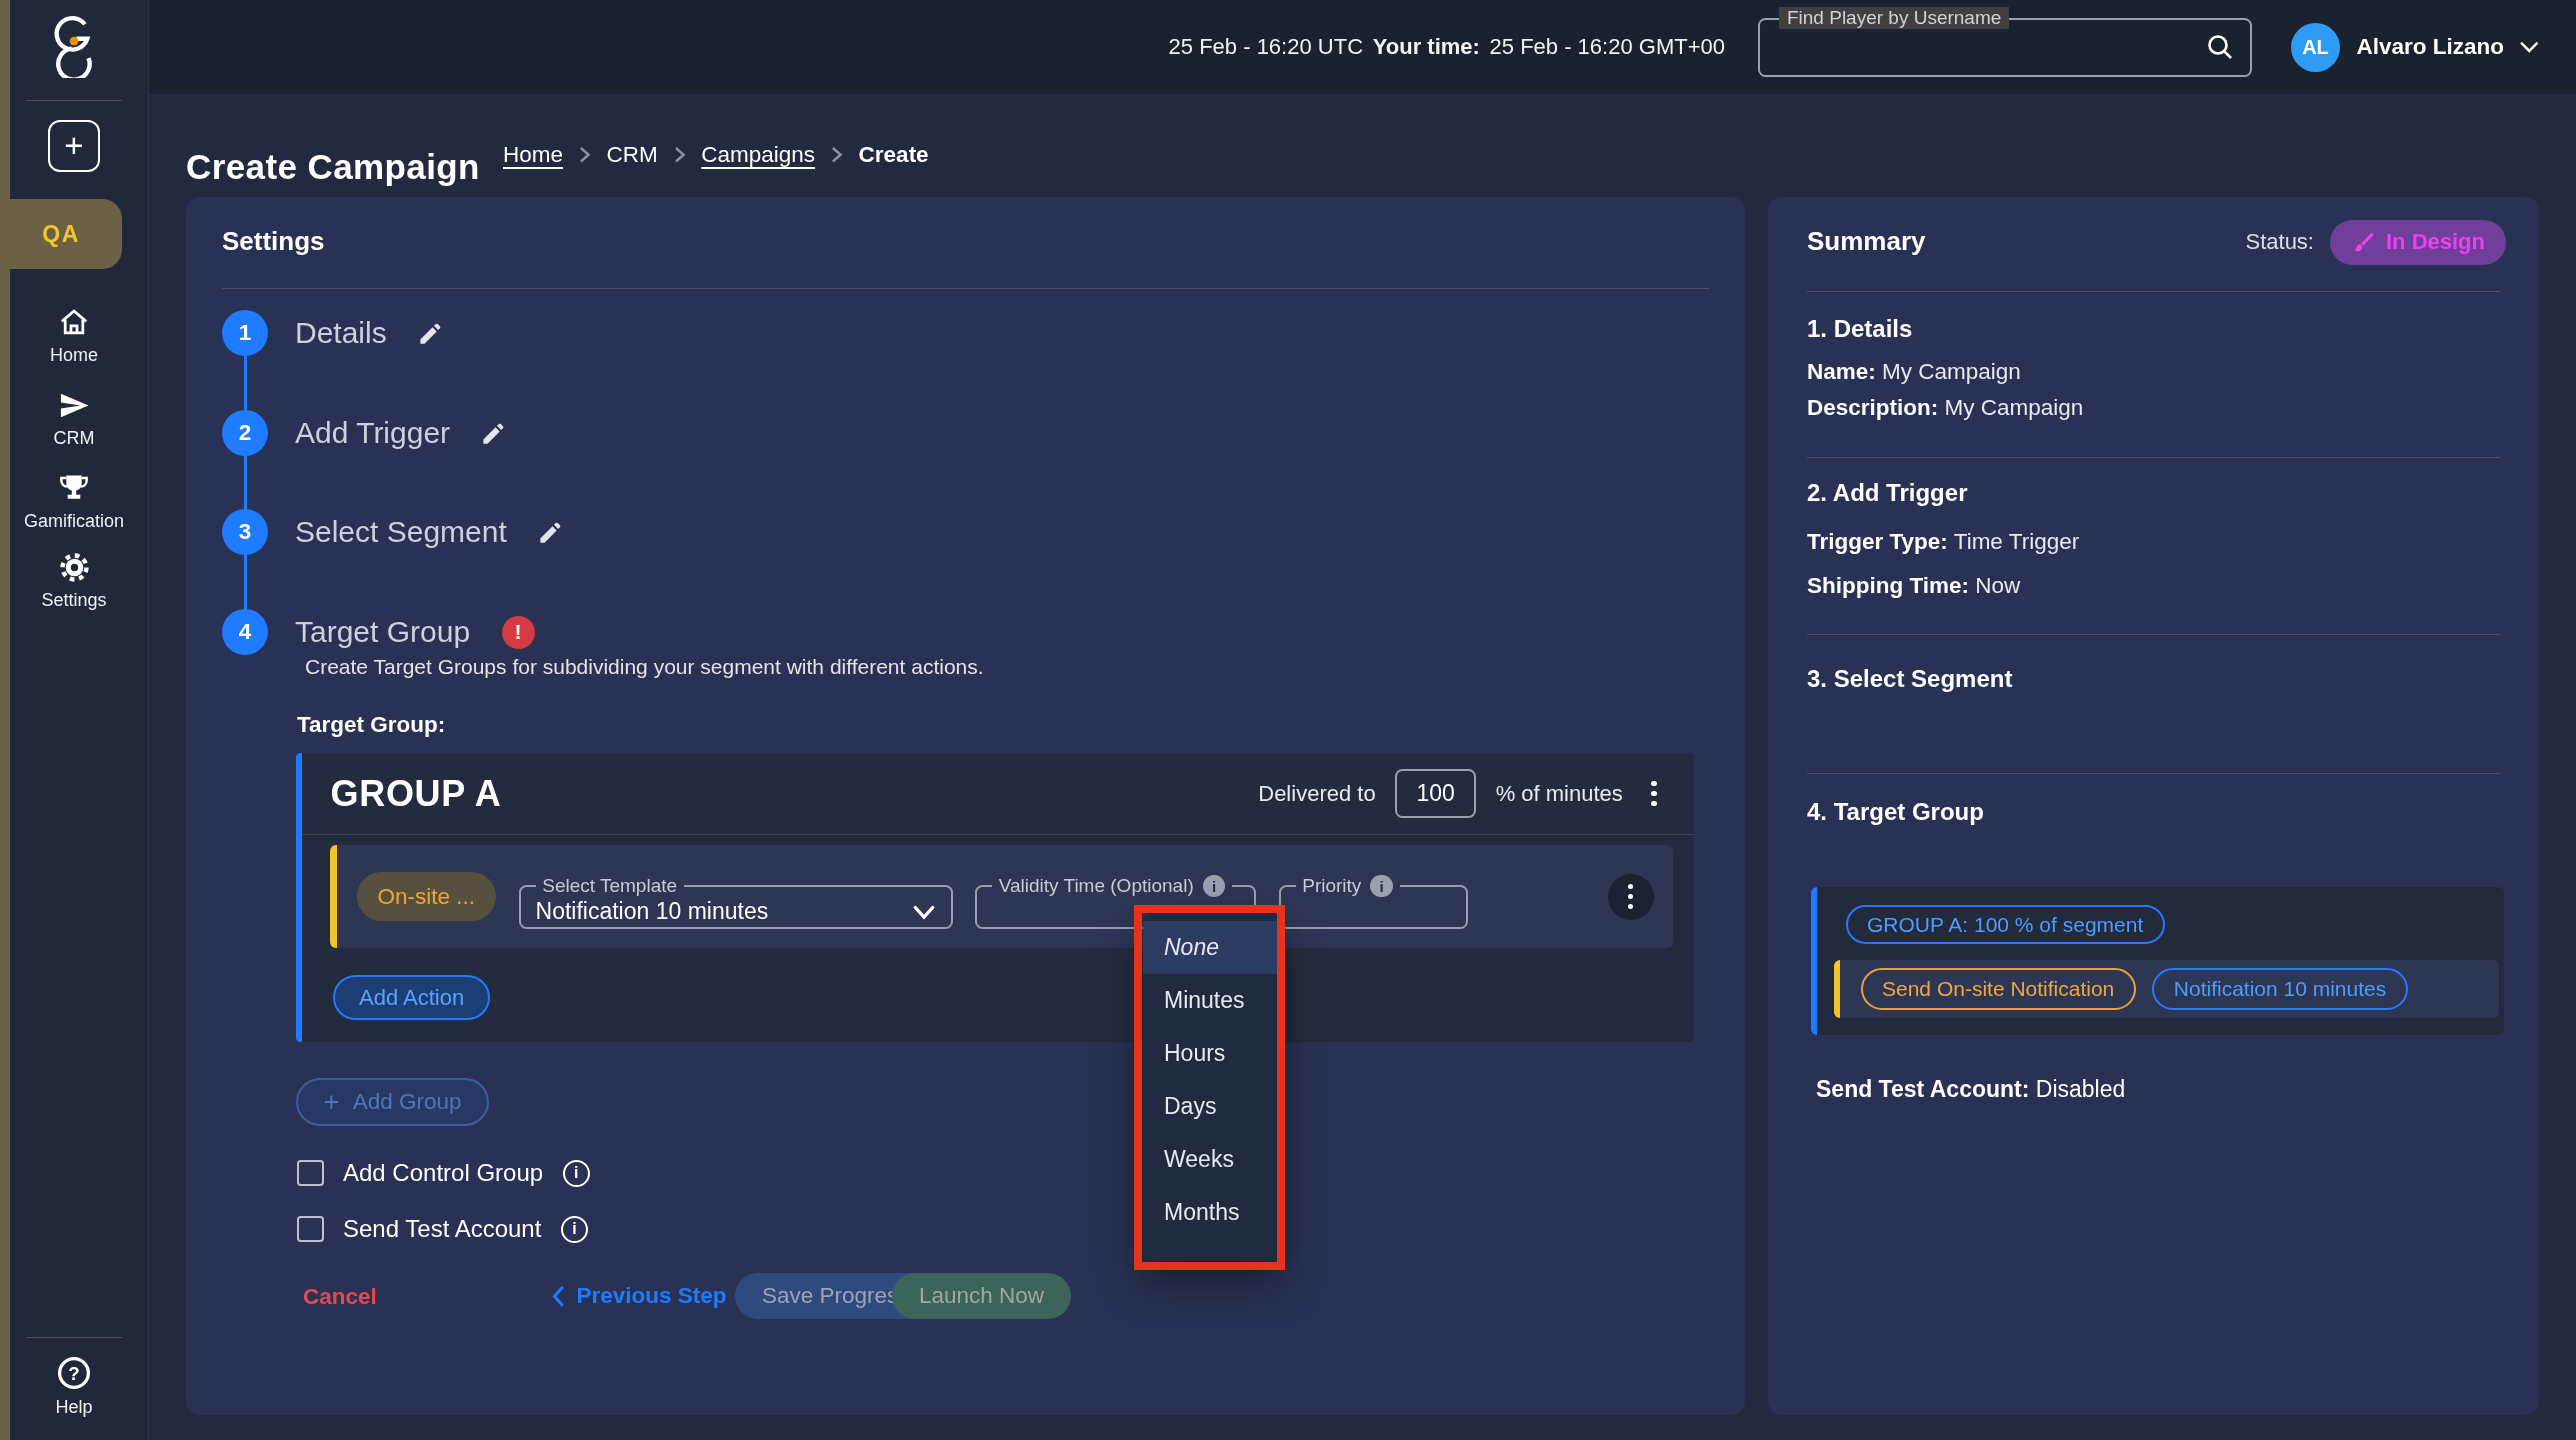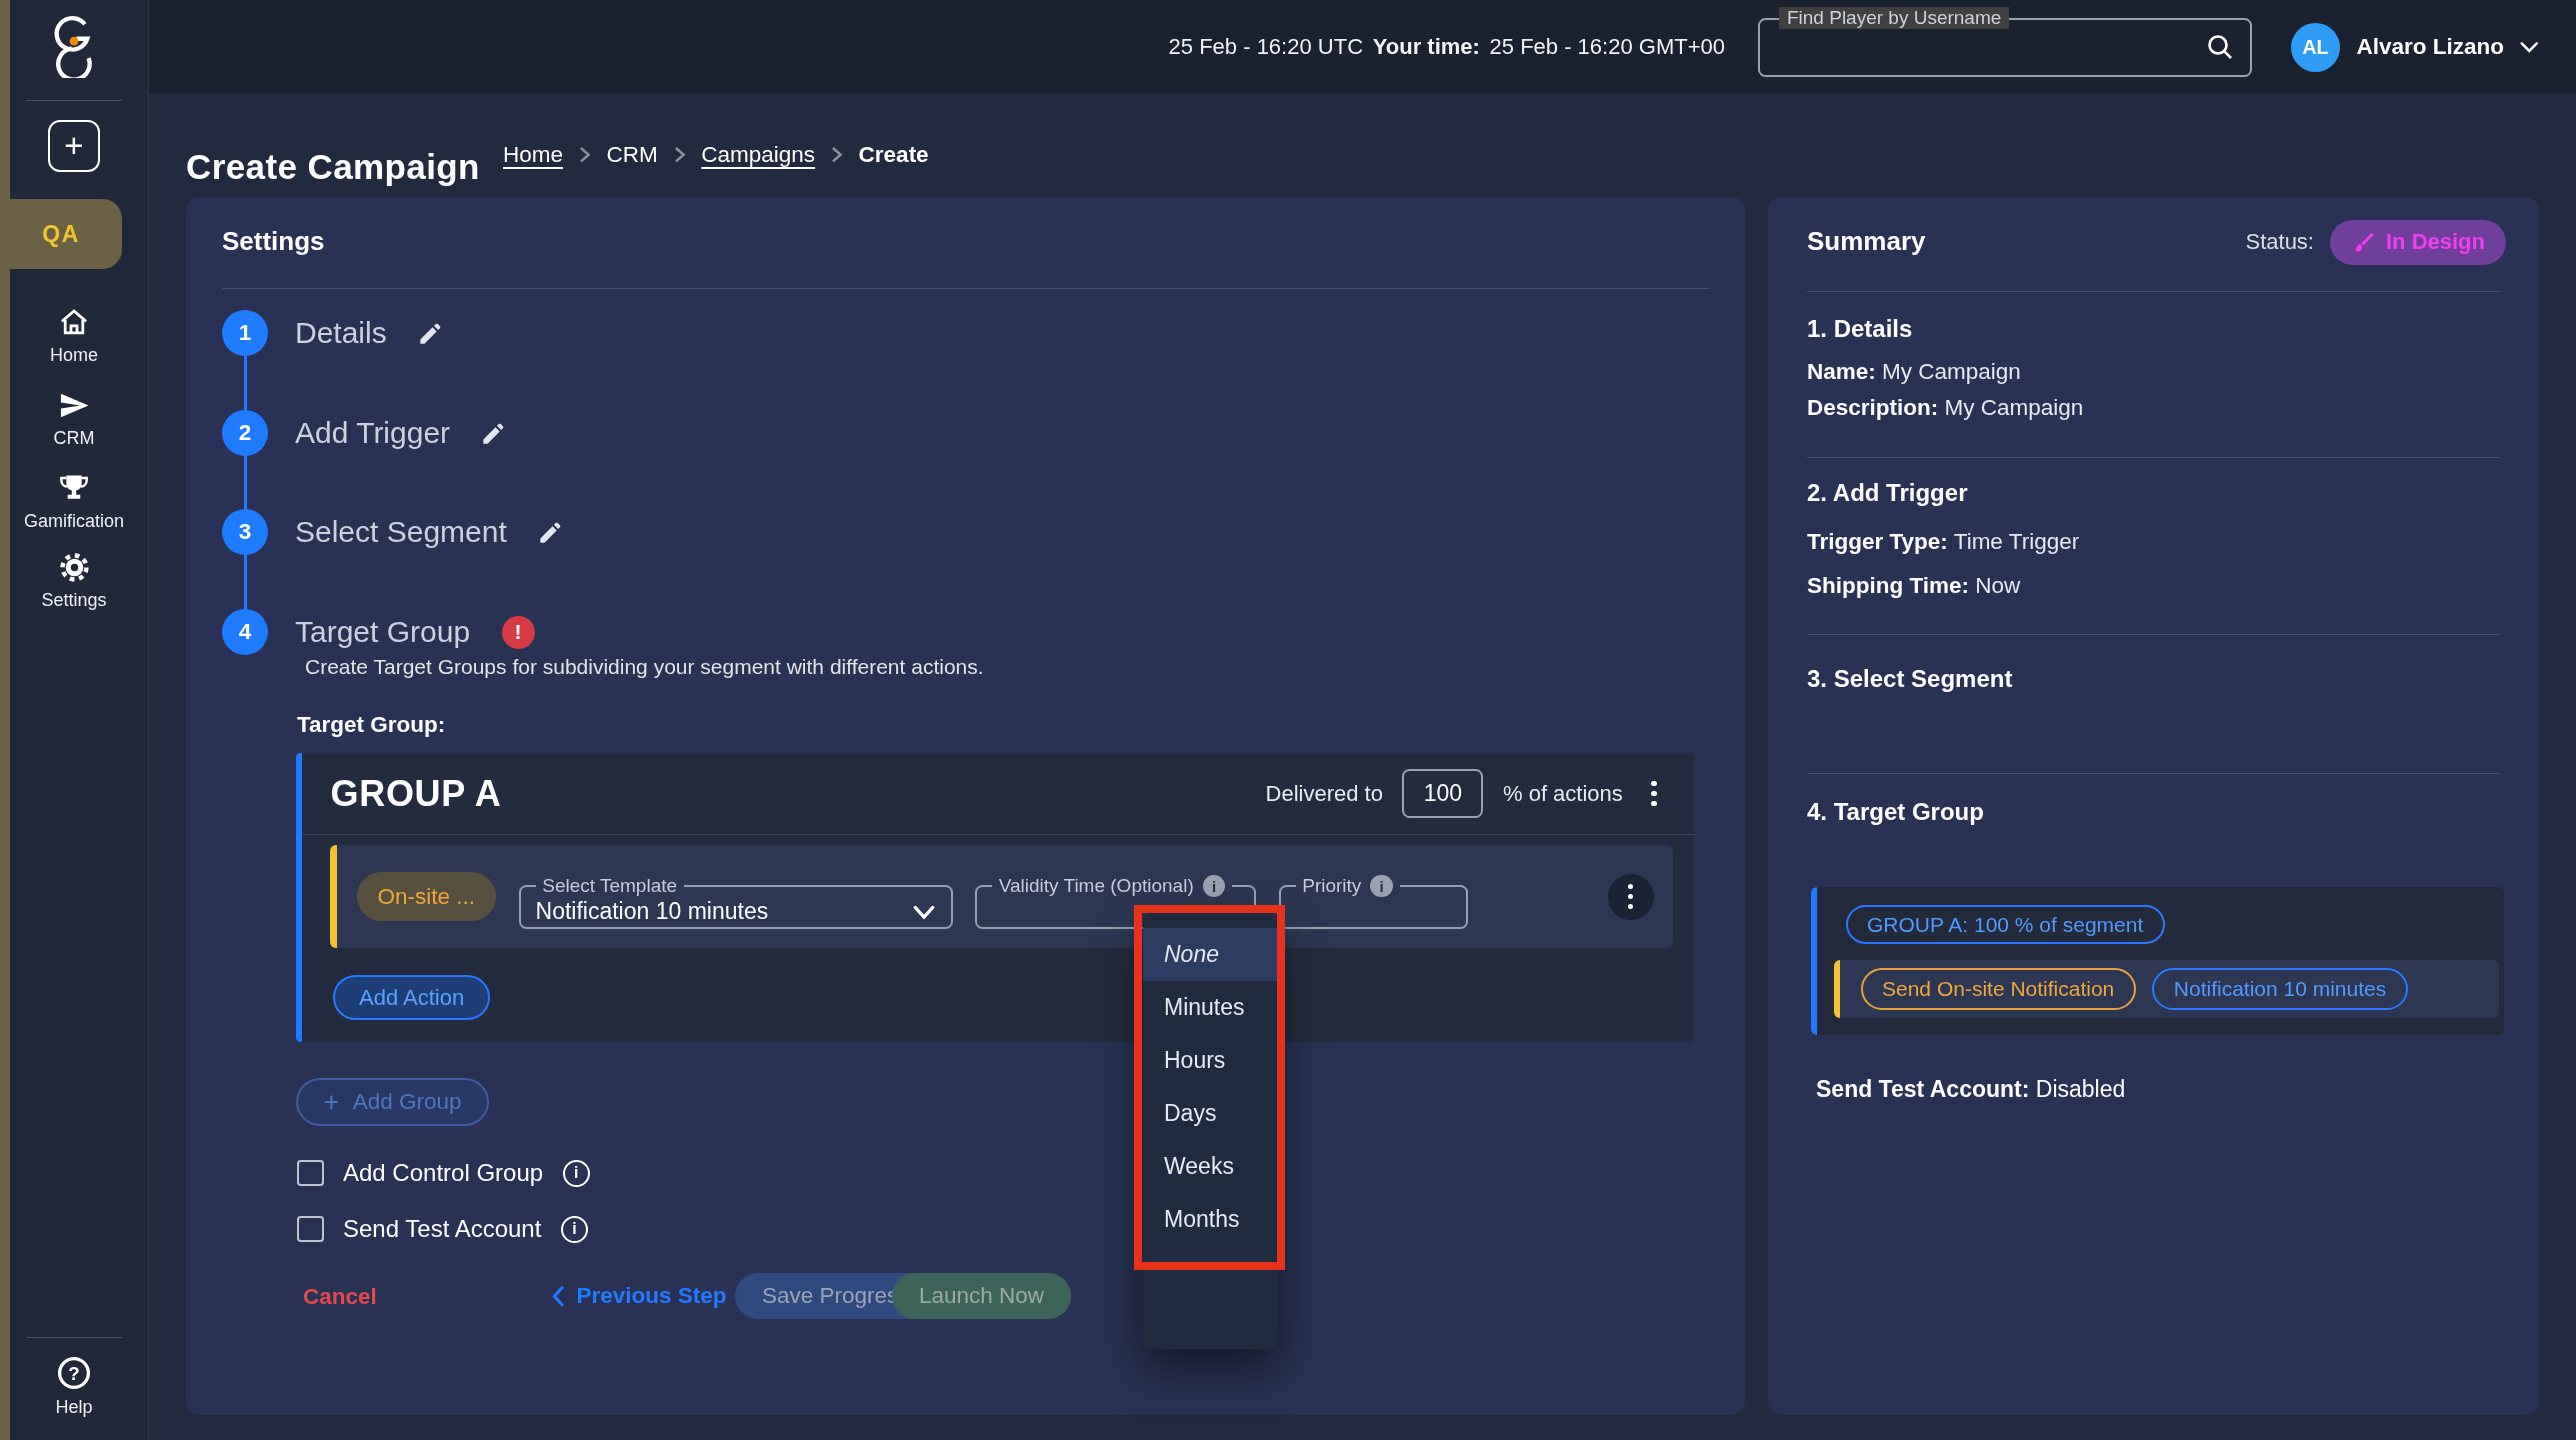--- a/index.html
+++ b/index.html
@@ -117,21 +117,21 @@
   .seg-link{font-weight:bold;color:#fff;text-decoration:underline;text-underline-offset:4.5px;cursor:pointer}
 
   .sum-card{position:absolute;left:43px;top:690px;width:693px;height:148px;background:#222a3c;border-left:6.7px solid #1f7bff;border-radius:6px;box-sizing:border-box}
   .sum-chip-group{position:absolute;left:28.5px;top:18px;height:39px;padding:0 19.5px;border:2.2px solid #2979ff;border-radius:748px;color:#4f9cff;font-size:21px;display:inline-flex;align-items:center;box-sizing:border-box;cursor:pointer}
   .sum-action-strip{position:absolute;left:16.5px;top:73px;width:665px;height:58px;background:#2d3653;border-left:6.7px solid #f2c230;border-radius:6px;display:flex;align-items:center;gap:16.5px;padding-left:21px;box-sizing:border-box}
   .chip-orange{height:42px;padding:0 19.5px;border:2.2px solid #e8a33d;border-radius:748px;color:#f1a73e;font-size:21px;display:inline-flex;align-items:center;box-sizing:border-box;cursor:pointer}
   .chip-blue{height:42px;padding:0 19.5px;border:2.2px solid #2979ff;border-radius:748px;color:#4f9cff;font-size:21px;display:inline-flex;align-items:center;box-sizing:border-box;cursor:pointer}
   .sum-sendtest{position:absolute;left:48px;top:879px;font-size:23px}
 
   
-  .vt-menu{position:absolute;left:1143px;top:913px;width:135px;height:436px;background:#212b40;border-radius:7.5px;z-index:55;box-shadow:0 18px 45px rgba(0,0,0,.55);padding-top:15px;box-sizing:border-box;overflow:hidden}
+  .vt-menu{position:absolute;left:1143px;top:913px;width:135px;height:348px;background:#212b40;border-radius:7.5px;z-index:55;box-shadow:0 18px 45px rgba(0,0,0,.55);padding-top:8px;box-sizing:border-box;overflow:hidden}
   .vt-item{height:53px;line-height:53px;padding-left:21px;font-size:23px;color:#e6eaf2;cursor:pointer}
   .vt-item.selected{background:#2c3c63;font-style:italic}
   .annotation-box{position:absolute;left:1134px;top:905px;width:151px;height:365px;border:8.2px solid #e8331c;box-sizing:border-box;z-index:60;pointer-events:none}
 </style>
 </head>
 <body>
 
 <aside class="sidebar">
   <div class="logo-wrap">
     <svg width="58" height="64" viewBox="0 0 48 52">
@@ -280,21 +280,21 @@
 
   <div class="step4-desc">Create Target Groups for subdividing your segment with different actions.</div>
   <div class="tg-label">Target Group:</div>
 
   <div class="group-card">
     <div class="gc-header">
       <span class="gc-title">GROUP A</span>
       <span class="gc-right">
         <span>Delivered to</span>
         <input class="percent-input" value="100" style="">
-        <span>% of actions</span>
+        <span>% of minutes</span>
         <button class="kebab">
             <i></i>
             <i></i>
             <i></i>
           </button>
       </span>
     </div>
 
     <div class="action-row">
       <span class="onsite-chip">On-site ...</span>

